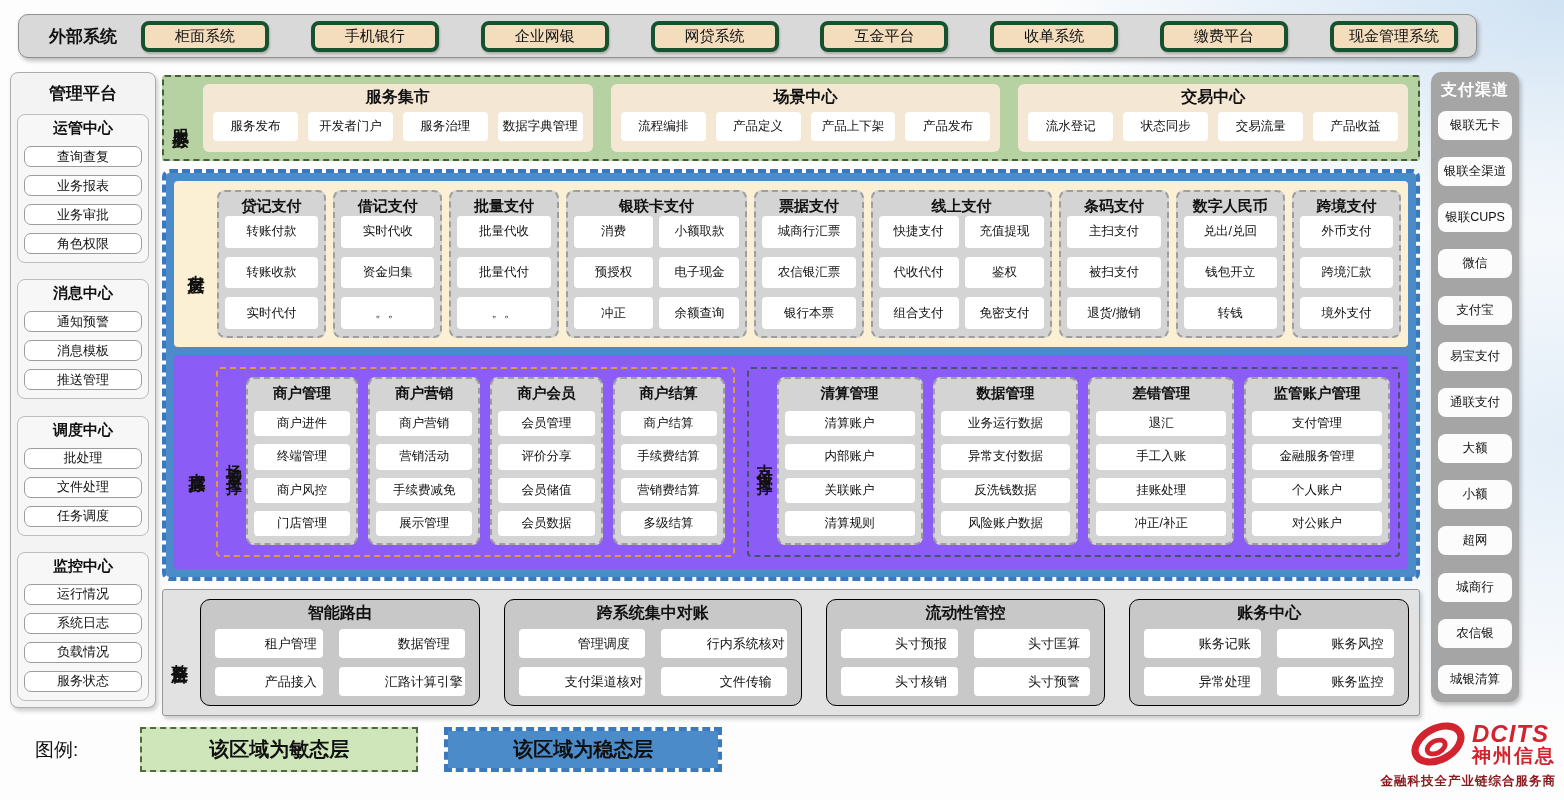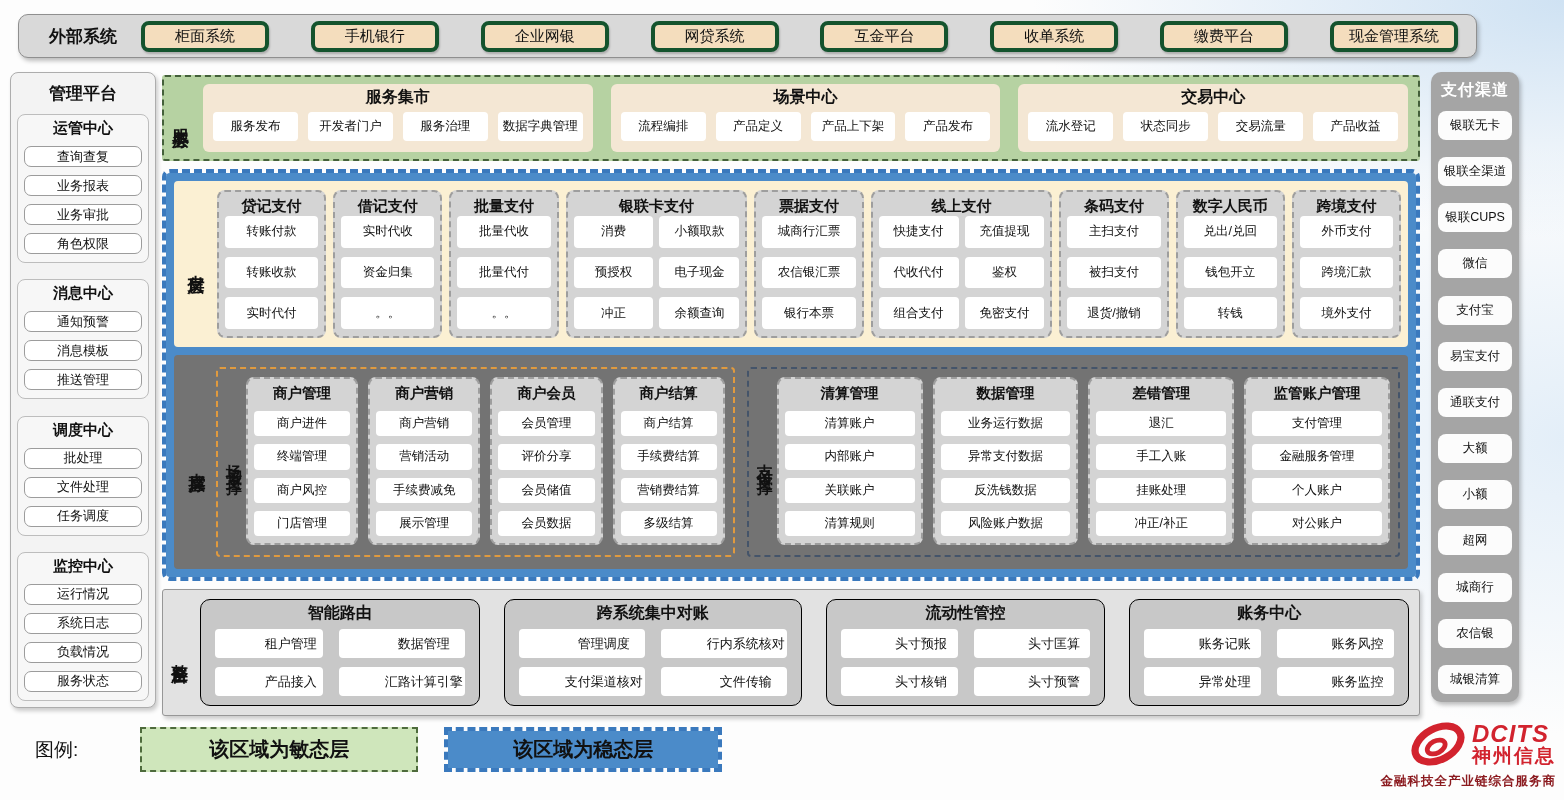--- a/index.html
+++ b/index.html
@@ -57,21 +57,21 @@
   .pay-columns { flex:1; display:flex; gap:7px; }
   .pay-col { flex:1; background:#d4d4d4; border:2px dashed #9e9e9e; border-radius:8px;
              padding:5px 6px 7px; display:flex; flex-direction:column; }
   .pay-col.wide { flex:1.78; }
   .pay-title { font-weight:bold; font-size:15px; text-align:center; white-space:nowrap; }
   .pay-items { flex:1; display:grid; grid-template-columns:1fr; grid-auto-rows:1fr; gap:9px; }
   .pay-col.wide .pay-items { grid-template-columns:1fr 1fr; gap:9px 6px; }
   .w-item { background:#fff; border-radius:4px; display:flex; align-items:center; justify-content:center;
             font-size:12.5px; white-space:nowrap; padding:2px; }
 
-  .support-layer { margin-top:8px; background:#737373; border-radius:4px; display:flex;
+  .support-layer { margin-top:8px; background:#8b5cf6; border-radius:4px; display:flex;
                    padding:12px 8px; gap:4px; height:214px; }
   .support-groups { flex:1; display:flex; gap:12px; }
   .support-group { border-radius:4px; display:flex; padding:8px 8px 10px; gap:4px; }
   .support-group.orange { border:2px dashed #e09a3e; flex:1; }
   .support-group.dark { border:2px dashed #44546a; flex:1.27; }
   .sup-columns { flex:1; display:flex; gap:10px; }
   .sup-col { flex:1; background:#d4d4d4; border:2px dashed #9e9e9e; border-radius:8px;
              padding:5px 6px 7px; display:flex; flex-direction:column; gap:8px; }
   .sup-title { font-weight:bold; font-size:14.5px; text-align:center; white-space:nowrap; }
   .sup-col .w-item { flex:1; }

